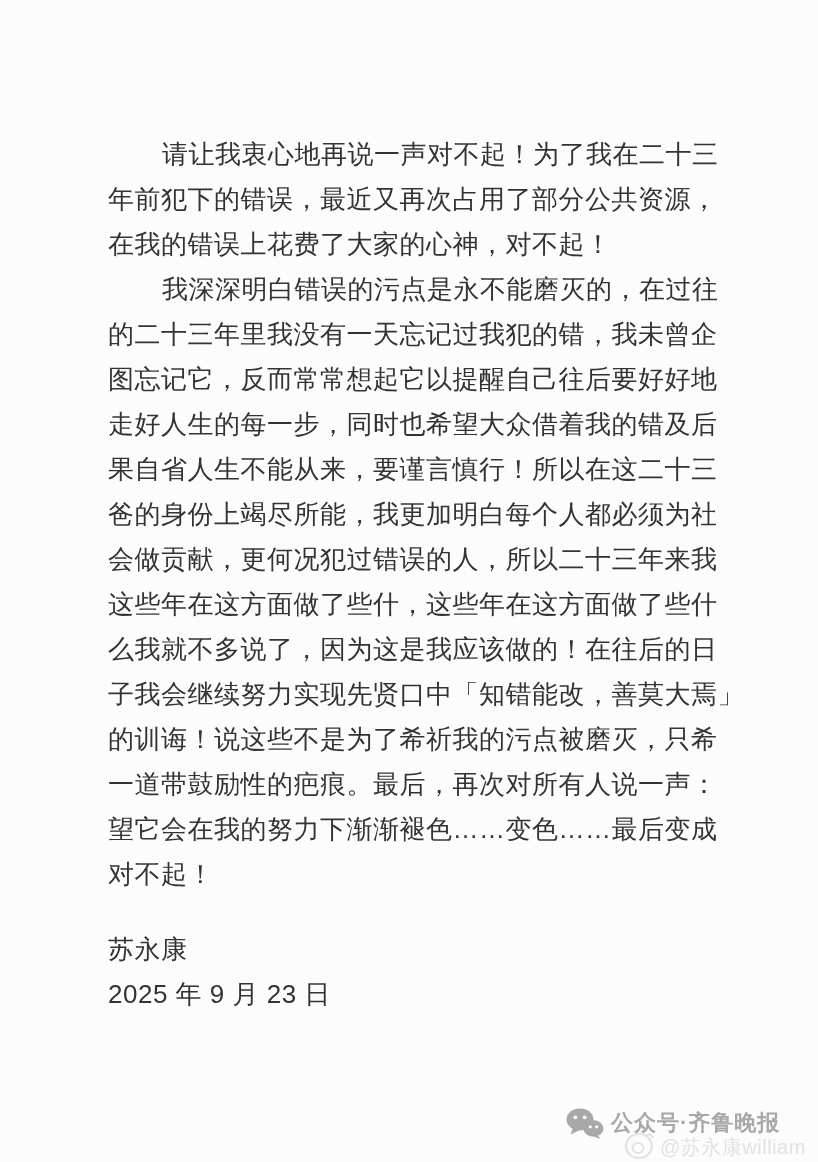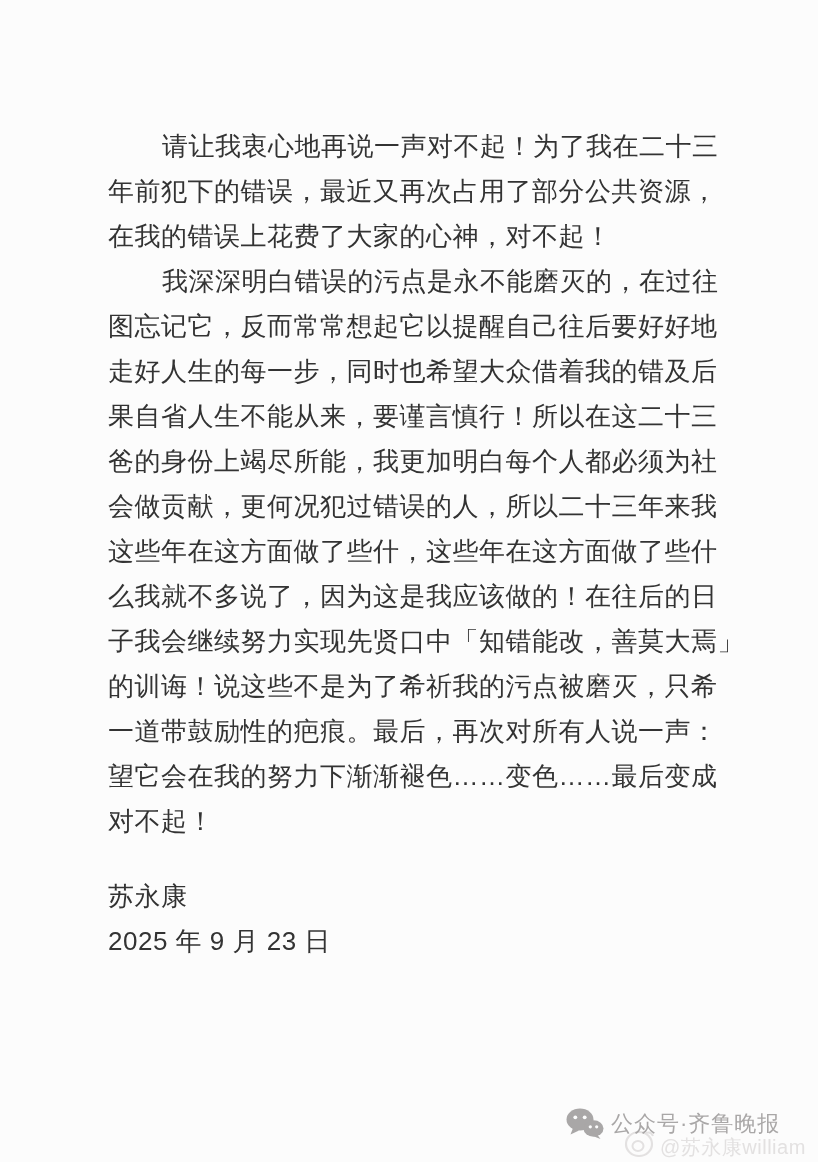--- a/index.html
+++ b/index.html
@@ -14,21 +14,21 @@
     background: var(--page-bg, #fcfcfc);
     font-family: "Liberation Sans", "DejaVu Sans", sans-serif;
   }
   .page {
     position: absolute;
     inset: 0;
   }
   .letter {
     position: absolute;
     left: 108px;
-    top: 124px;
+    top: 132px;
     width: 600px;
     font-size: 26px;
     line-height: 45px;
     color: var(--text-color, #333333);
     letter-spacing: 0.5px;
   }
   .line {
     white-space: nowrap;
   }
   .line.indent {
@@ -44,59 +44,60 @@
   .sig-date {
     text-align: left;
     padding-right: 24px;
   }
   
   .wm-weibo {
     position: absolute;
     left: 624px;
     top: 1122px;
     display: flex;
-    align-items: center;
+    align-items: flex-end;
     color: var(--wm-weibo, #e3e1e1);
     z-index: 1;
   }
   .wm-weibo .wm-weibo-text {
     font-size: 20px;
     margin-top: 12px;
     margin-left: 4px;
     white-space: nowrap;
     letter-spacing: 0.5px;
   }
   .wm-wechat {
     position: absolute;
     left: 566px;
     top: 1108px;
     display: flex;
-    align-items: center;
     color: var(--wm-wechat, #aeacac);
     z-index: 2;
+    font-weight: bold;
   }
   .wm-wechat .wm-wechat-text {
     font-size: 22px;
     margin-left: 7px;
     white-space: nowrap;
     letter-spacing: 1px;
   }
   .icon svg { display: block; }
 </style>
 </head>
 <body>
 
 <div class="page">
 
   <div class="letter">
     <div>
         <div class="line indent">请让我衷心地再说一声对不起！为了我在二十三</div>
         <div class="line">年前犯下的错误，最近又再次占用了部分公共资源，</div>
         <div class="line">在我的错误上花费了大家的心神，对不起！</div>
         <div class="line indent">我深深明白错误的污点是永不能磨灭的，在过往</div>
+        <div class="line">的二十三年里我没有一天忘记过我犯的错，我未曾企</div>
         <div class="line">图忘记它，反而常常想起它以提醒自己往后要好好地</div>
         <div class="line">走好人生的每一步，同时也希望大众借着我的错及后</div>
         <div class="line">果自省人生不能从来，要谨言慎行！所以在这二十三</div>
         <div class="line">爸的身份上竭尽所能，我更加明白每个人都必须为社</div>
         <div class="line">会做贡献，更何况犯过错误的人，所以二十三年来我</div>
         <div class="line">这些年在这方面做了些什，这些年在这方面做了些什</div>
         <div class="line">么我就不多说了，因为这是我应该做的！在往后的日</div>
         <div class="line">子我会继续努力实现先贤口中「知错能改，善莫大焉」</div>
         <div class="line">的训诲！说这些不是为了希祈我的污点被磨灭，只希</div>
         <div class="line">一道带鼓励性的疤痕。最后，再次对所有人说一声：</div>

